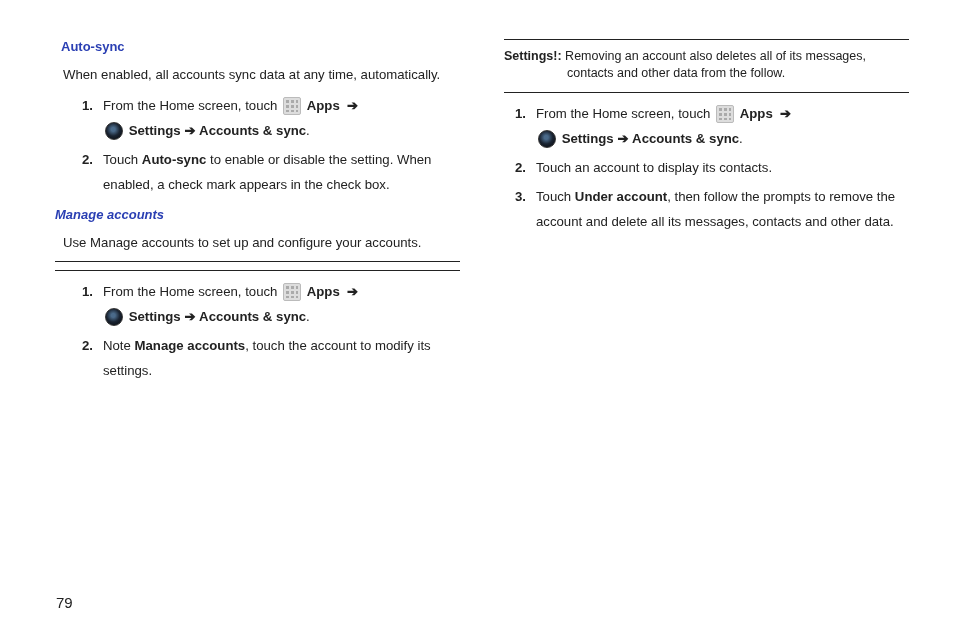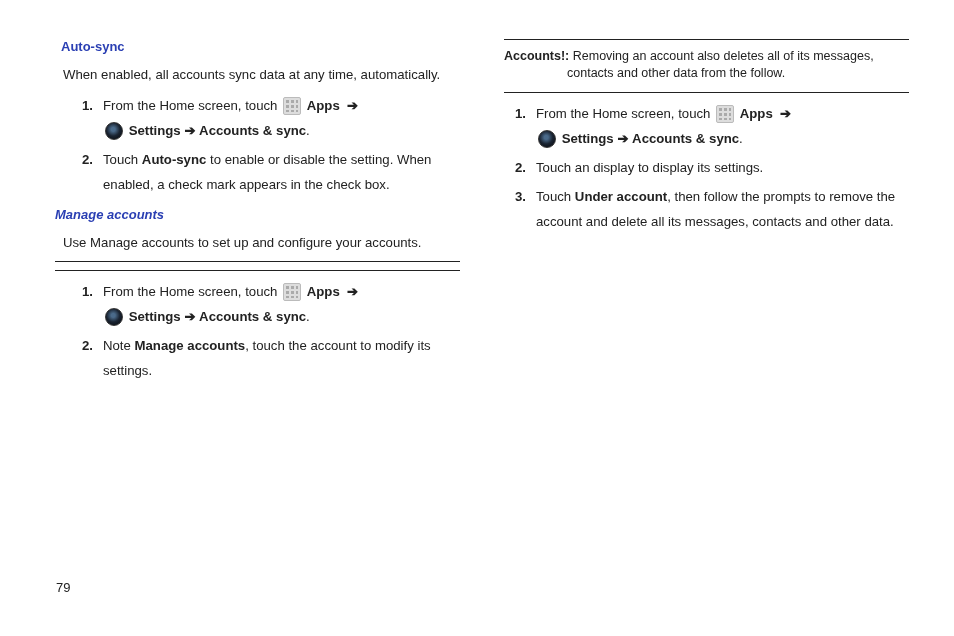--- a/index.html
+++ b/index.html
@@ -21,21 +21,21 @@
     .intro { margin-left: 8px; margin-bottom: 6px; }
     .ol { list-style: none; padding-left: 18px; margin-top: 2px; margin-bottom: 6px; }
     .ol li { position: relative; padding-left: 30px; margin-bottom: 4px; }
     .ol li .num { position: absolute; left: 0; top: 0; font-weight: bold; width: 20px; text-align: right; }
     .b { font-weight: bold; }
     .arrow { font-weight: bold; }
     .note-wrap { margin: 6px 0 10px 0; }
     .note { font-size: 12.5px; padding-left: 34px; text-indent: -34px; margin-bottom: 4px; line-height: 1.35; }
     .note2 { padding-left: 63px; text-indent: -63px; }
     .hr { border: none; border-top: 1.5px solid #222; margin: 4px 0 8px 0; }
-    .page-num { position: absolute; left: 56px; bottom: 35px; font-size: 13px; }
+    .page-num { position: absolute; left: 56px; bottom: 19px; font-size: 15px; }
     .icon-apps {
       display: inline-block; width: 18px; height: 18px;
       background: #ddd; border: 1px solid #bbb; border-radius: 2px;
       vertical-align: middle; margin: 0 2px; position: relative;
     }
     .icon-apps::before {
       content: ""; position: absolute; inset: 2px;
       background-image:
         linear-gradient(#aaa, #aaa), linear-gradient(#aaa, #aaa),
         linear-gradient(#aaa, #aaa), linear-gradient(#aaa, #aaa),
@@ -106,40 +106,40 @@
       </li>
     </ul>
   </div>
 
   <div class="col">
 
 
     <hr class="hr">
     <div class="note-wrap">
       <div class="note note2">
-        <span class="b">Accounts!:</span><span> Removing an account also deletes all of its messages, contacts and other data from the follow.</span>
+        <span class="b">Settings!:</span><span> Removing an account also deletes all of its messages, contacts and other data from the follow.</span>
       </div>
     </div>
     <hr class="hr">
 
     <ul class="ol" style="padding-left:2px">
       <li>
         <span class="num">1.</span>
         <span class="li-line">From the Home screen, touch </span>
         <span class="icon-apps"></span>
         <span class="b">Apps</span>
         &nbsp;<span class="arrow">➔</span><br>
         <span class="icon-settings"></span>
         <span class="b">Settings</span>
         <span class="arrow">➔</span>
         <span class="b">Accounts &amp; sync</span>.
       </li>
       <li>
         <span class="num">2.</span>
-        <span>Touch an display to display its settings.</span>
+        <span>Touch an account to display its contacts.</span>
       </li>
       <li>
         <span class="num">3.</span>
         <span>Touch </span><span class="b">Under account</span><span>, then follow the prompts to remove the account and delete all its messages, contacts and other data.</span>
       </li>
     </ul>
   </div>
 
 </div>
 

